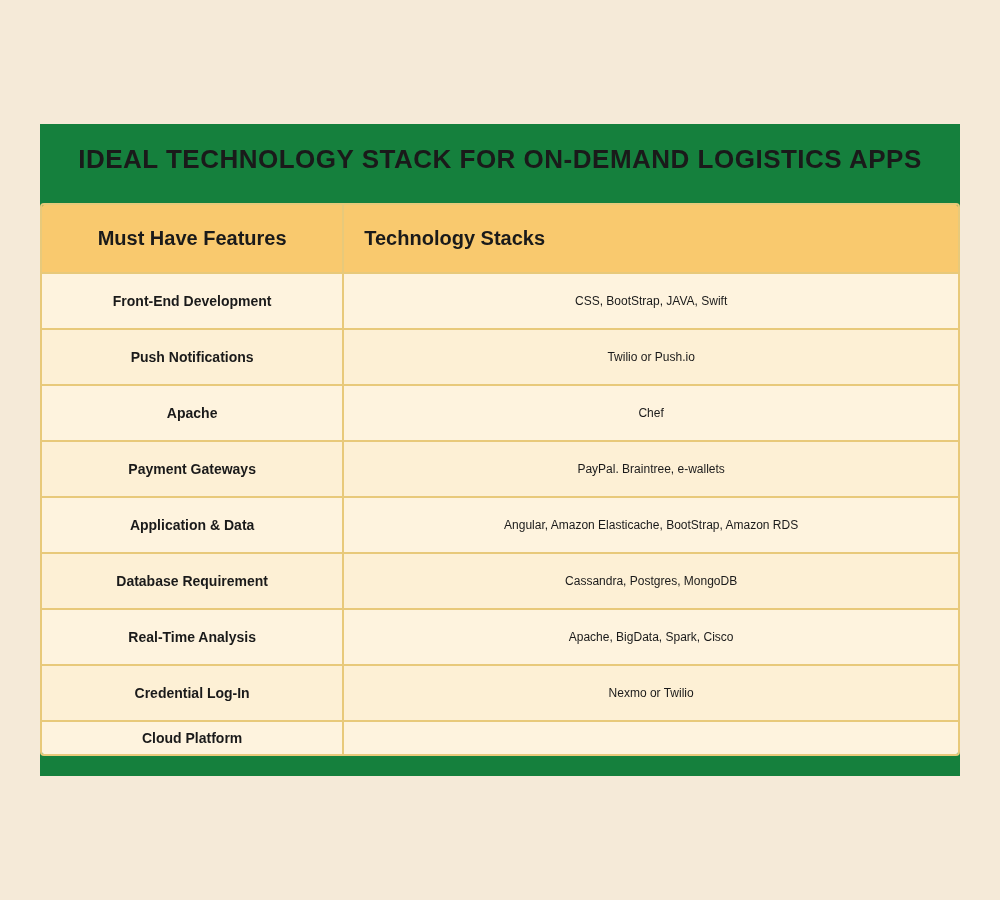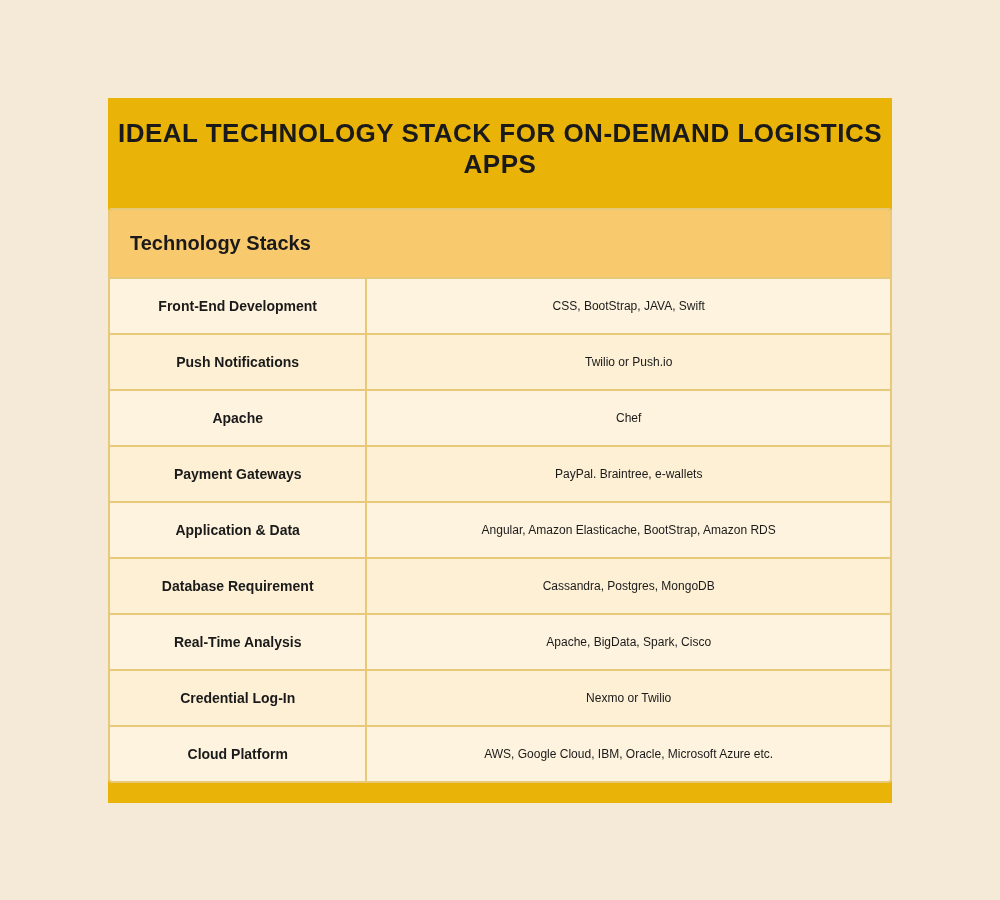--- a/index.html
+++ b/index.html
@@ -13,22 +13,22 @@
       height: 900px;
       background-color: #f5ead8;
       font-family: 'Arial', sans-serif;
       display: flex;
       flex-direction: column;
       align-items: center;
       justify-content: center;
     }
 
     .page-wrapper {
-      width: 784px;
-      background-color: #eab308;
+      width: 920px;
+      background-color: #15803d;
       padding: 20px 0;
     }
 
     .page-title {
       text-align: center;
       font-size: 26px;
       font-weight: 900;
       color: #1a1a1a;
       letter-spacing: 0.5px;
       margin-bottom: 28px;
@@ -111,20 +111,21 @@
     }
   </style>
 </head>
 <body>
 
 <div class="page-wrapper">
   <h1 class="page-title">IDEAL TECHNOLOGY STACK FOR ON-DEMAND LOGISTICS APPS</h1>
 
   <div class="table-container">
     <div class="table-header">
+      <div class="header-col-left">Must Have Features</div>
       <div class="header-col-right">Technology Stacks</div>
     </div>
 
     <div id="table-body">
         <div class="table-row">
           <div class="cell-left">Front-End Development</div>
           <div class="cell-right">CSS, BootStrap, JAVA, Swift</div>
         </div>
         <div class="table-row">
           <div class="cell-left">Push Notifications</div>
@@ -149,17 +150,16 @@
         <div class="table-row">
           <div class="cell-left">Real-Time Analysis</div>
           <div class="cell-right">Apache, BigData, Spark, Cisco</div>
         </div>
         <div class="table-row">
           <div class="cell-left">Credential Log-In</div>
           <div class="cell-right">Nexmo or Twilio</div>
         </div>
         <div class="table-row">
           <div class="cell-left">Cloud Platform</div>
-          <div class="cell-right">AWS, Google Cloud, IBM, Oracle, Microsoft Azure etc.</div>
         </div>
       </div>
   </div>
 </div>
 
 </body></html>

